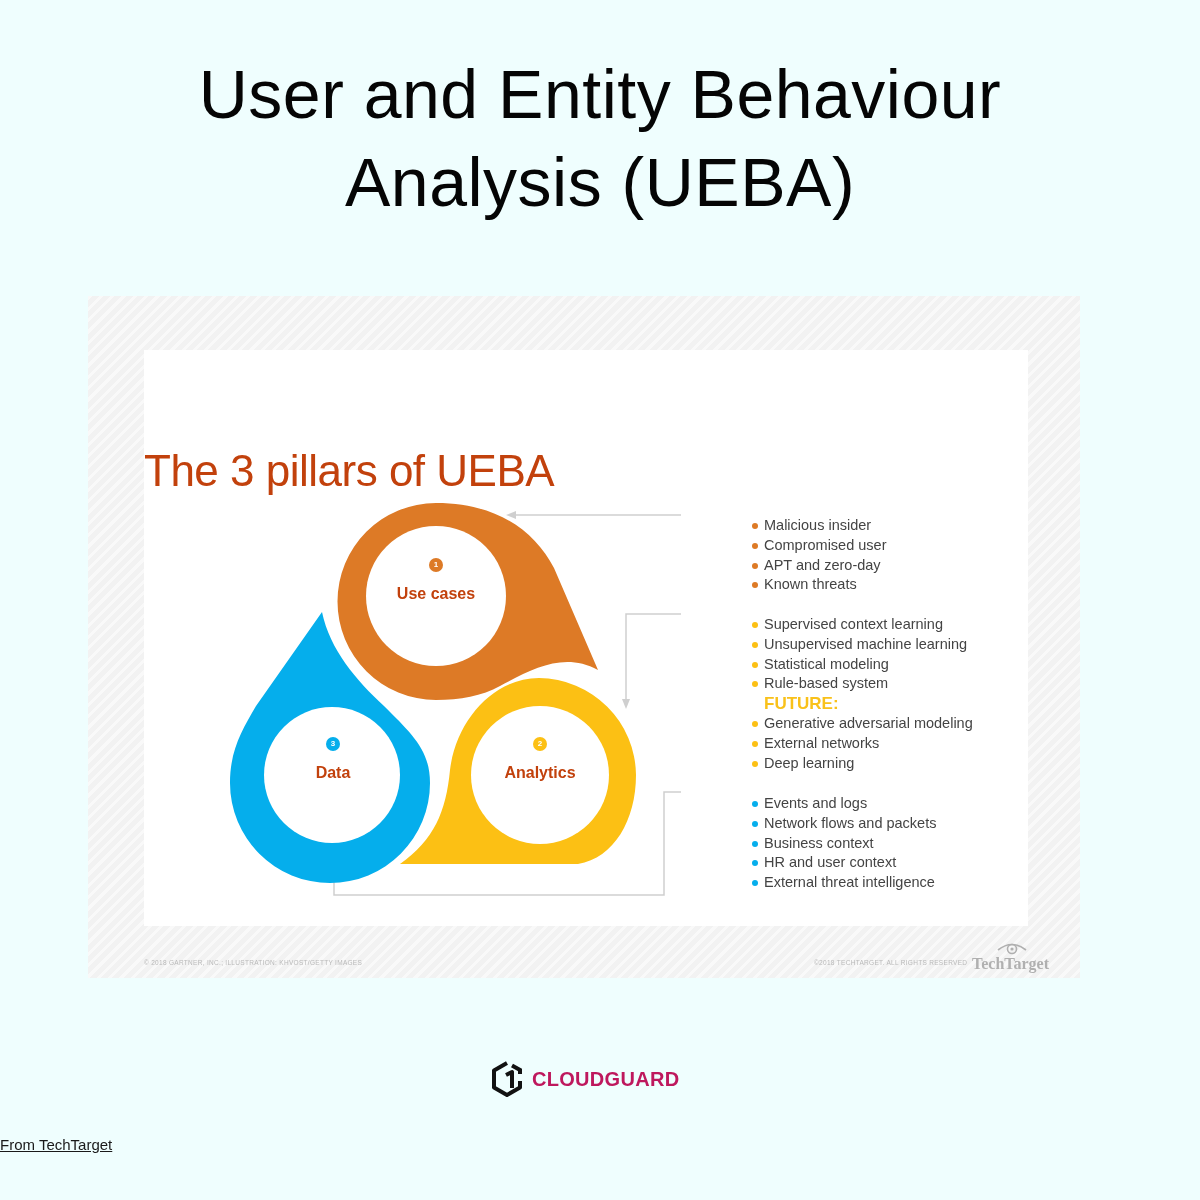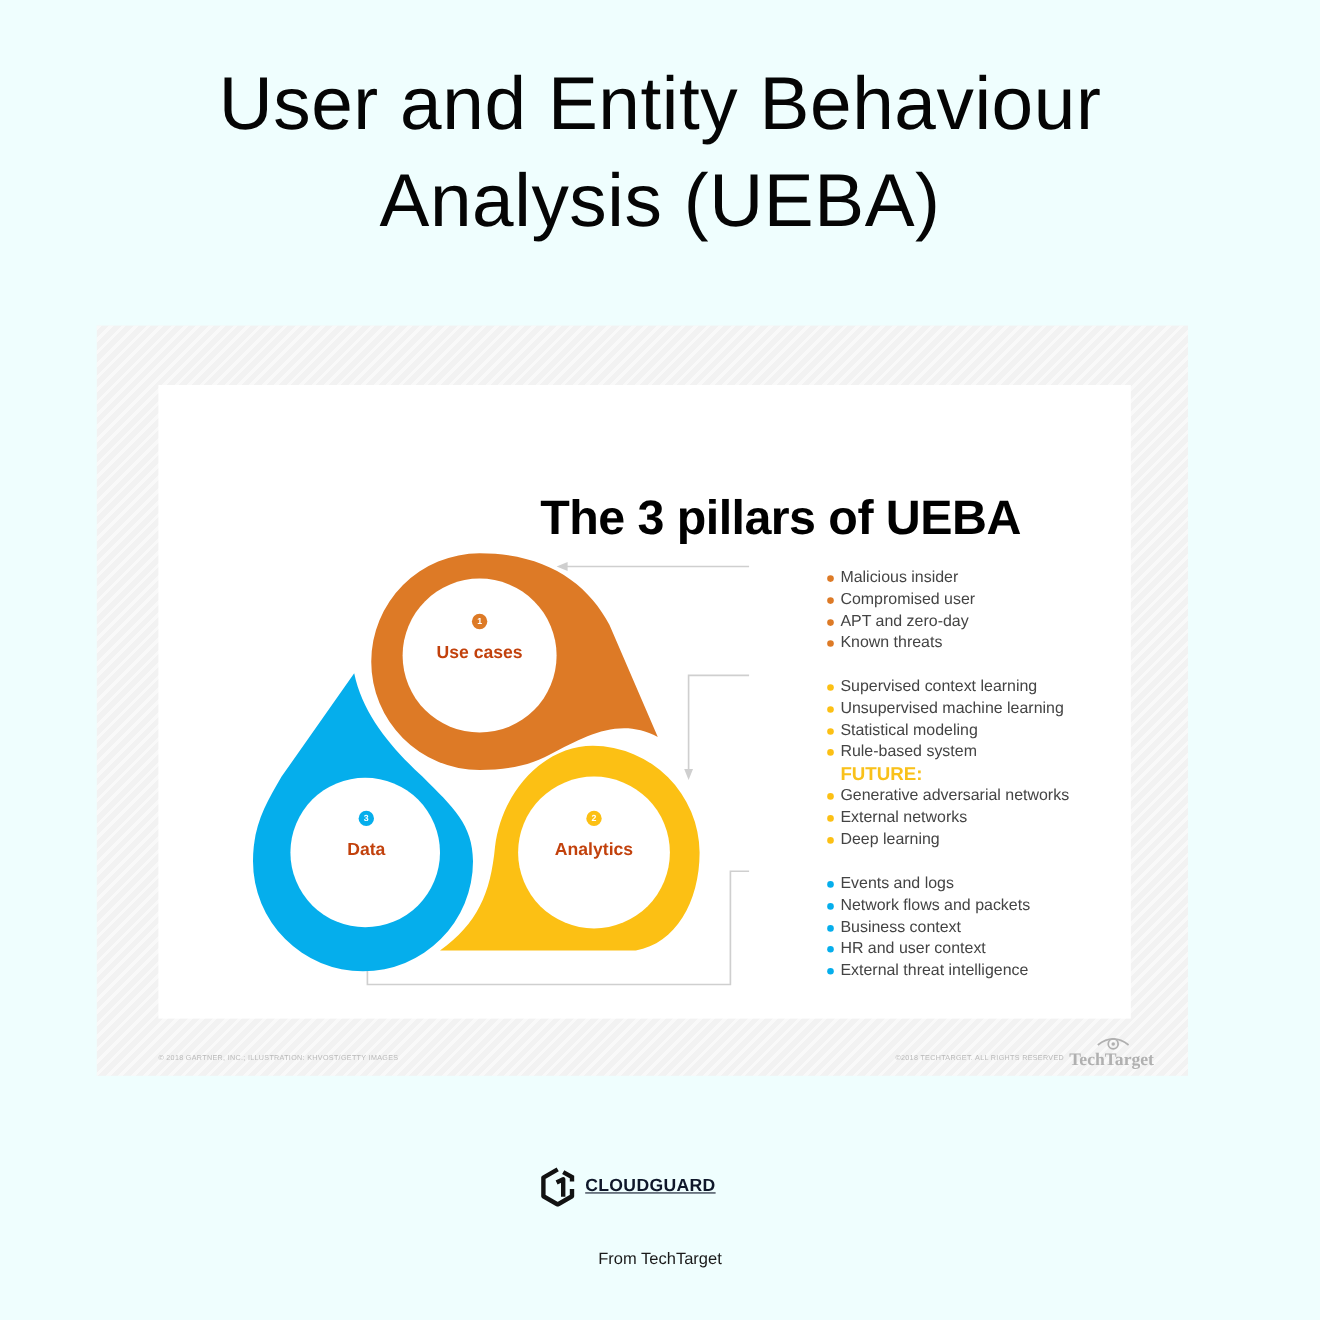--- a/index.html
+++ b/index.html
@@ -14,22 +14,22 @@
   }
   .frame {
     position: absolute; left: 88px; top: 296px; width: 992px; height: 682px;
     background-color: #f2f2f2;
     background-image: repeating-linear-gradient(135deg, rgba(255,255,255,0.55) 0 3px, rgba(0,0,0,0) 3px 8px);
   }
   .card {
     position: absolute; left: 56px; top: 54px; width: 884px; height: 576px; background: #ffffff;
   }
   .card-title {
-    position: absolute; left: 0; width: 884px; top: 96px; text-align: right;
-    font-family: "Liberation Sans", sans-serif; font-weight: 700; font-size: 44px; color: #000000;
+    position: absolute; left: 0; width: 884px; top: 96px; text-align: left;
+    font-family: "Liberation Sans", sans-serif; font-weight: 400; font-size: 44px; color: #c2410c;
     letter-spacing: -0.5px; padding-right: 100px; box-sizing: border-box;
   }
   .diagram-svg { position: absolute; left: 0; top: 0; }
   .list { position: absolute; left: 597px; margin: 11px; padding: 0; list-style: none; }
   .list li {
     position: relative; font-size: 14.5px; line-height: 19.8px; color: #444; padding-left: 12px; white-space: nowrap;
   }
   .list li .dot {
     position: absolute; left: 0; top: 7px; width: 6px; height: 6px; border-radius: 50%;
   }
@@ -50,24 +50,24 @@
   .tt-logo {
     position: absolute; left: 884px; top: 645px; width: 60px; height: 30px;
   }
   .tt-logo .tt-text {
     position: absolute; left: 0; top: 14px; font-family: "Liberation Serif", serif; font-size: 16px; color: #b0b0b0; font-weight: 700;
   }
   .brand {
     position: absolute; left: 490px; top: 1061px; height: 36px; display: flex; align-items: center;
   }
   .brand-name {
-    font-family: "Liberation Sans", sans-serif; font-weight: 700; font-size: 16px; color: #0f172a; margin-left: 8px; letter-spacing: 0.3px; text-decoration: underline;
+    font-family: "Liberation Sans", sans-serif; font-weight: 700; font-size: 20px; color: #be185d; margin-left: 8px; letter-spacing: 0.3px;
   }
   .source {
-    position: absolute; left: 0; width: 1200px; top: 1136px; text-align: center; font-size: 15px; color: #1a1a1a;
+    position: absolute; left: 0; width: 1200px; top: 1136px; font-size: 15px; color: #1a1a1a; text-decoration: underline;
   }
 </style>
 </head>
 <body>
 
 <div class="page-title">
   <div>User and Entity Behaviour</div>
   <div>Analysis (UEBA)</div>
 </div>
 
@@ -138,21 +138,21 @@
       <li><span class="dot" style="background:#dd7a26"></span><span>APT and zero-day</span></li>
       <li><span class="dot" style="background:#dd7a26"></span><span>Known threats</span></li>
     </ul>
 
     <ul class="list" style="top:254px;">
       <li><span class="dot" style="background:#fcc014"></span><span>Supervised context learning</span></li>
       <li><span class="dot" style="background:#fcc014"></span><span>Unsupervised machine learning</span></li>
       <li><span class="dot" style="background:#fcc014"></span><span>Statistical modeling</span></li>
       <li><span class="dot" style="background:#fcc014"></span><span>Rule-based system</span></li>
       <li class="future">FUTURE:</li>
-      <li><span class="dot" style="background:#fcc014"></span><span>Generative adversarial networks</span></li>
+      <li><span class="dot" style="background:#fcc014"></span><span>Generative adversarial modeling</span></li>
       <li><span class="dot" style="background:#fcc014"></span><span>External networks</span></li>
       <li><span class="dot" style="background:#fcc014"></span><span>Deep learning</span></li>
     </ul>
 
     <ul class="list" style="top:433px;">
       <li><span class="dot" style="background:#05aeec"></span><span>Events and logs</span></li>
       <li><span class="dot" style="background:#05aeec"></span><span>Network flows and packets</span></li>
       <li><span class="dot" style="background:#05aeec"></span><span>Business context</span></li>
       <li><span class="dot" style="background:#05aeec"></span><span>HR and user context</span></li>
       <li><span class="dot" style="background:#05aeec"></span><span>External threat intelligence</span></li>

